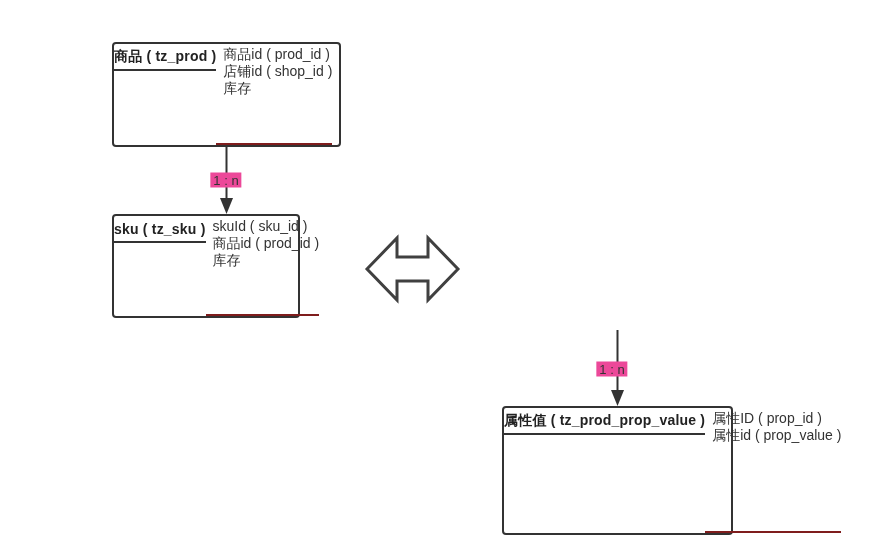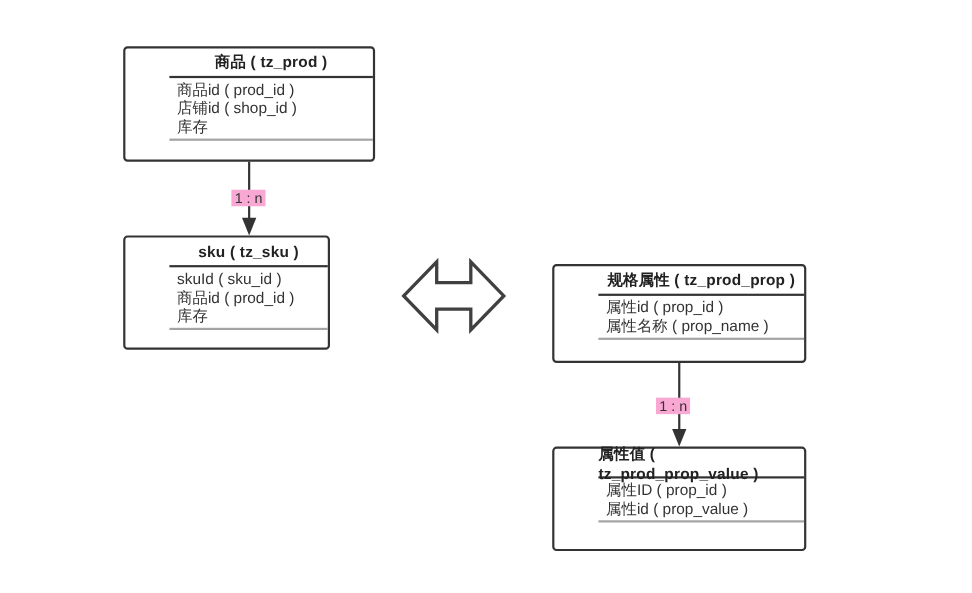--- a/index.html
+++ b/index.html
@@ -14,65 +14,64 @@
     height: 539px;
     background: #ffffff;
     overflow: hidden;
   }
   .entity {
     position: absolute;
     background: #ffffff;
     border: 2px solid #333333;
     border-radius: 4px;
     display: flex;
-    flex-direction: column;
-    padding-left: 40px;
+    flex-direction: row;
   }
   .entity-title {
     height: 27px;
     flex: 0 0 auto;
     display: flex;
     align-items: center;
     justify-content: center;
     font-size: 14px;
     font-weight: bold;
     color: #222222;
     border-bottom: 2px solid #333333;
     letter-spacing: 0.2px;
   }
   .entity-fields {
     flex: 0 0 auto;
     padding: 2px 0 2px 7px;
-    border-bottom: 2px solid #a3a3a3;
+    border-bottom: 2px solid #7f1d1d;
   }
   .entity-field {
     font-size: 14px;
     line-height: 17px;
     color: #333333;
     white-space: nowrap;
   }
   .entity-empty {
     flex: 1 1 auto;
   }
   
   #entity-prod            { left: 112px; top: 42px;  width: 229px; height: 105px; }
   #entity-sku             { left: 112px; top: 214px; width: 188px; height: 104px; }
   #entity-prod-prop       { left: 502px; top: 240px; width: 231px; height: 90px;  }
-  #entity-prod-prop-value { left: 502px; top: 406px; width: 231px; height: 95px; }
+  #entity-prod-prop-value { left: 502px; top: 406px; width: 231px; height: 129px; }
 
   .connector-layer {
     position: absolute;
     left: 0; top: 0;
     width: 884px; height: 539px;
     pointer-events: none;
   }
   .rel-label {
     position: absolute;
     transform: translate(-50%, -50%);
-    background: #f9a8d4;
+    background: #ec4899;
     padding: 0 3px;
     font-size: 13px;
     color: #333333;
     white-space: nowrap;
   }
   #rel-label-1 { left: 226px; top: 180px; }
   #rel-label-2 { left: 612px; top: 369px; }
 </style>
 </head>
 <body>
@@ -109,28 +108,20 @@
   <div class="entity" id="entity-sku">
     <div class="entity-title">sku ( tz_sku )</div>
     <div class="entity-fields">
       <div class="entity-field">skuId ( sku_id )</div>
       <div class="entity-field">商品id ( prod_id )</div>
       <div class="entity-field">库存</div>
     </div>
     <div class="entity-empty"></div>
   </div>
 
-  <div class="entity" id="entity-prod-prop">
-    <div class="entity-title">规格属性 ( tz_prod_prop )</div>
-    <div class="entity-fields">
-      <div class="entity-field">属性id ( prop_id )</div>
-      <div class="entity-field">属性名称 ( prop_name )</div>
-    </div>
-    <div class="entity-empty"></div>
-  </div>
 
   <div class="entity" id="entity-prod-prop-value">
     <div class="entity-title">属性值 ( tz_prod_prop_value )</div>
     <div class="entity-fields">
       <div class="entity-field">属性ID ( prop_id )</div>
       <div class="entity-field">属性id ( prop_value )</div>
     </div>
     <div class="entity-empty"></div>
   </div>
 

